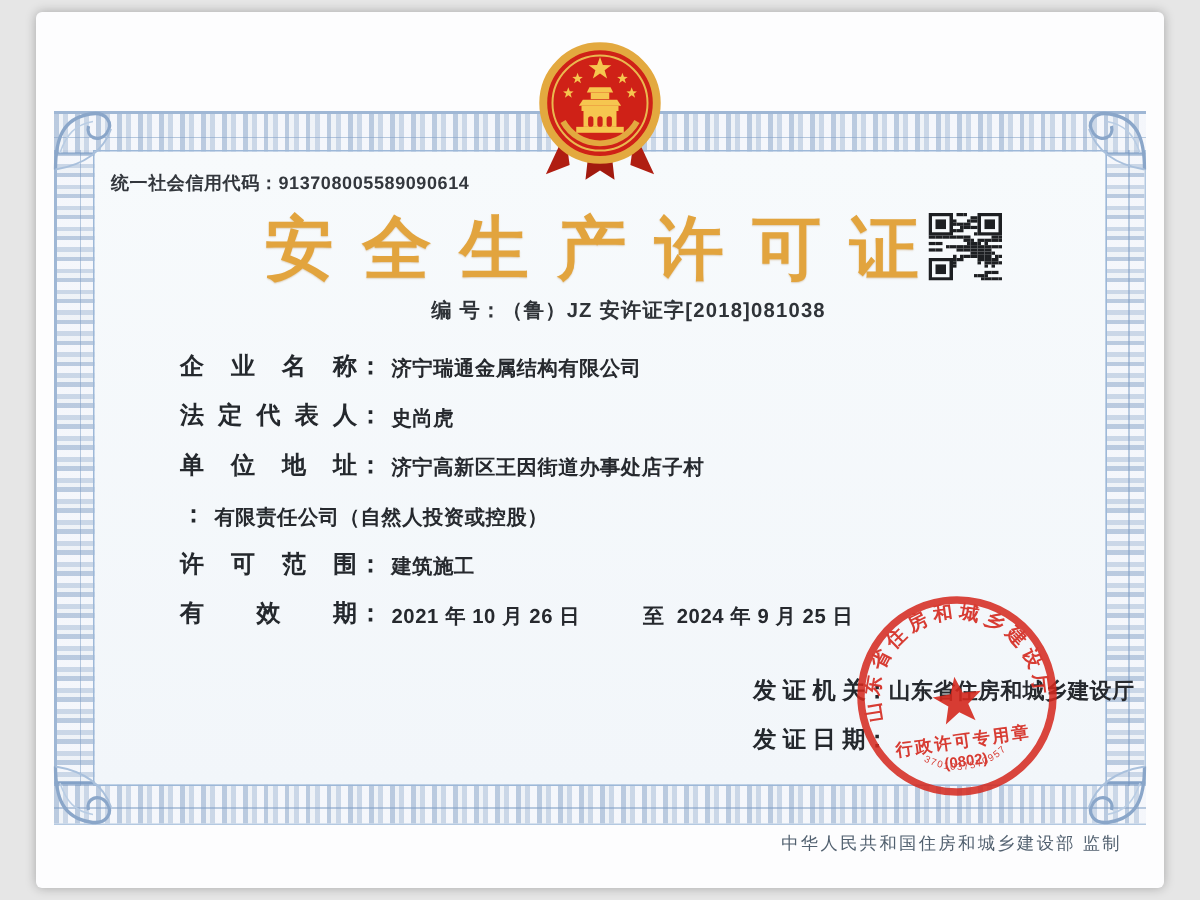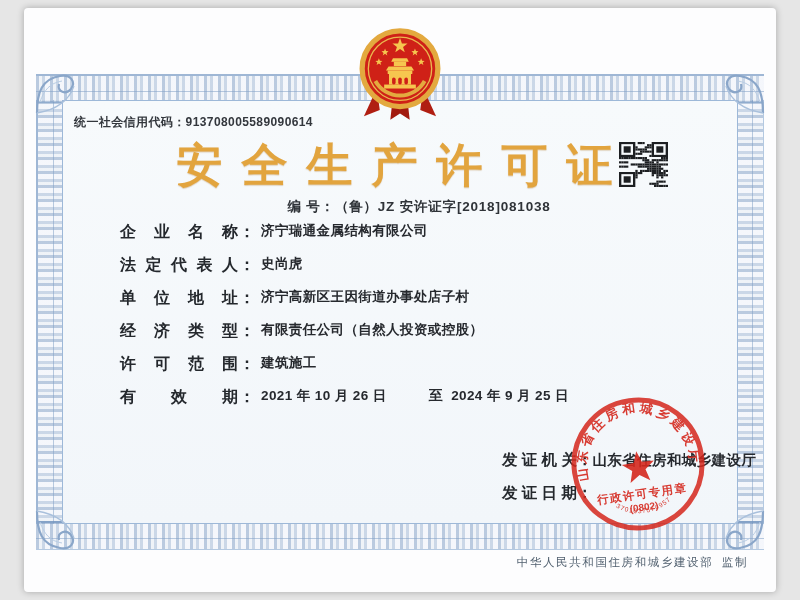--- a/index.html
+++ b/index.html
@@ -29,34 +29,34 @@
   
   .emblem{position:absolute;left:356px;top:24px;width:88px;height:100px;z-index:5;}
   
   .credit{position:absolute;left:74px;top:114px;font-size:12px;font-weight:bold;color:#33373d;letter-spacing:.4px;z-index:3;}
   .title{position:absolute;left:0;right:0;top:135px;text-align:center;font-size:46px;font-weight:bold;
          color:#e2a43e;letter-spacing:19px;padding-left:8px;z-index:3;
          text-shadow:0 1px 1px rgba(170,110,25,.30);}
   .serial{position:absolute;left:0;right:0;top:198px;text-align:center;font-size:13.5px;font-weight:bold;
           color:#2f3338;letter-spacing:.8px;z-index:3;padding-left:38px;}
   .fields{position:absolute;left:120px;top:222px;z-index:3;}
-  .frow{height:33px;display:flex;align-items:flex-start;}
+  .frow{height:33px;display:flex;align-items:flex-end;}
   .lbl{display:inline-block;width:118px;font-size:16px;font-weight:bold;color:#24282d;
        text-align:justify;text-align-last:justify;white-space:normal;}
   .colon{font-size:16px;font-weight:bold;color:#24282d;margin:0 6px 0 1px;}
   .val{font-size:13.5px;font-weight:bold;color:#26292e;letter-spacing:.4px;}
   .v-to{margin:0 8px 0 42px;font-size:14px;}
   .issue{position:absolute;left:502px;top:444px;z-index:4;}
   .irow{height:33px;display:flex;align-items:center;font-size:15.5px;font-weight:bold;color:#24282d;}
   .irow .val{font-size:14.5px;}
   
   .seal{position:absolute;left:568px;top:394px;width:140px;height:140px;z-index:6;
         transform:rotate(-8deg);opacity:.9;}
   .qr{position:absolute;left:619px;top:142px;width:49px;height:45px;z-index:4;}
-  .footer{position:absolute;right:52px;top:555px;font-family:Liberation Mono, monospace;
+  .footer{position:absolute;right:52px;top:555px;font-family:Liberation Serif, serif;
           font-size:11.5px;color:#51606f;letter-spacing:1.6px;z-index:3;}
 </style>
 </head>
 <body>
 
 <div class="stage">
   <div class="sheet"></div>
 
   <div class="frame">
     <div class="strip s-top"></div>
@@ -283,21 +283,20 @@
       <span class="lbl">法 定 代 表 人</span>
         <span class="colon">：</span>
         <span class="val">史尚虎</span>
     </div>
     <div class="frow">
       <span class="lbl">单 位 地 址</span>
         <span class="colon">：</span>
         <span class="val">济宁高新区王因街道办事处店子村</span>
     </div>
     <div class="frow">
-      <span class="lbl">经 济 类 型</span>
         <span class="colon">：</span>
         <span class="val">有限责任公司（自然人投资或控股）</span>
     </div>
     <div class="frow">
       <span class="lbl">许 可 范 围</span>
         <span class="colon">：</span>
         <span class="val">建筑施工</span>
     </div>
     <div class="frow">
       <span class="lbl">有 效 期</span>

